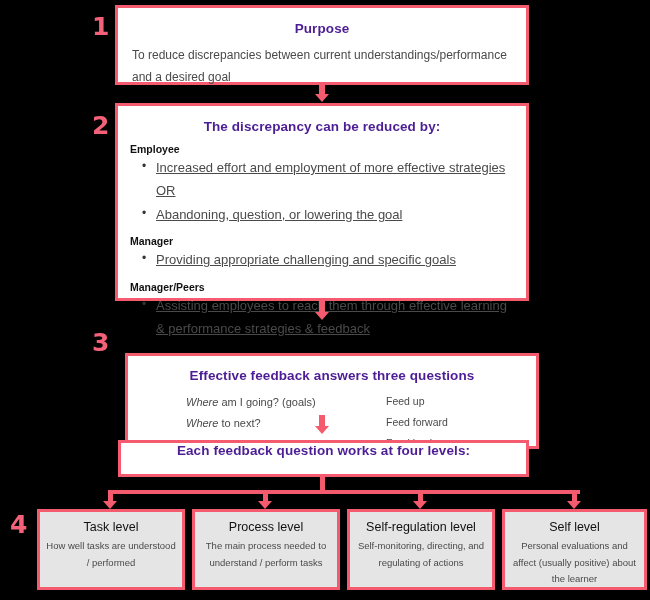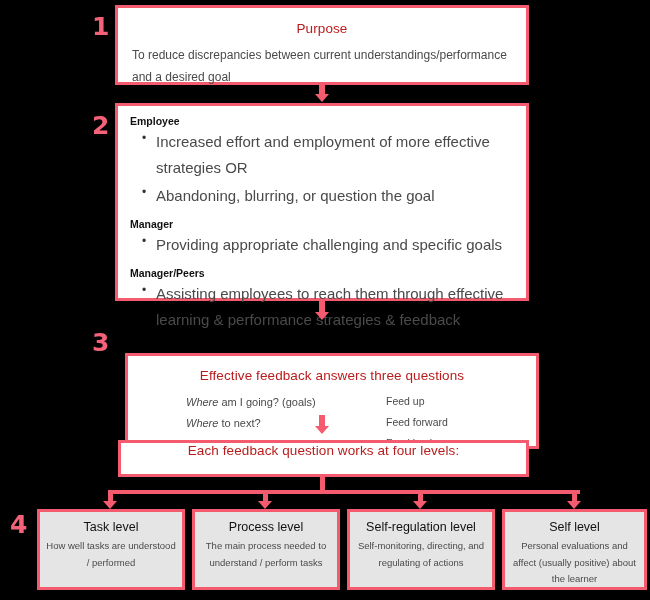--- a/index.html
+++ b/index.html
@@ -20,22 +20,22 @@
   .box {
     position: absolute;
     box-sizing: border-box;
     background: #ffffff;
     border: 3px solid #f45b6e;
     color: #3a3a3a;
   }
   .box-title {
     text-align: center;
     font-size: 13.5px;
-    color: #b91c1c;
-    font-weight: 400;
+    color: #4c1d95;
+    font-weight: 700;
     letter-spacing: .1px;
   }
   .box-body {
     font-size: 12px;
     color: #4a4a4a;
     line-height: 1.85;
   }
 
   
   .step-num {
@@ -82,23 +82,24 @@
     width: 372px;
   }
   .bullet-dot {
     width: 14px;
     flex: 0 0 14px;
     font-size: 12px;
     color: #333;
     line-height: 1.55;
   }
   .bullet-text {
-    font-size: 15px;
+    font-size: 13px;
     color: #4a4a4a;
     line-height: 1.75;
+    text-decoration: underline;
   }
 
   
   #box3 { left: 125px; top: 322px; width: 414px; height: 96px; margin-top: 31px; }
   #box3 .box-title { margin-top: 12px; }
   .qa-table { margin: 9px 0 0 58px; }
   .qa-row { display: flex; line-height: 1.9; }
   .qa-q { width: 200px; font-size: 11px; color: #4a4a4a; }
   .qa-q i { font-style: italic; }
   .qa-a { font-size: 10.5px; color: #4a4a4a; }
@@ -147,29 +148,30 @@
 
   <div class="box" id="box1">
     <div class="box-title">Purpose</div>
     <div class="box-body">To reduce discrepancies between current understandings/performance and a desired goal</div>
   </div>
 
   <div class="conn" style="left:319px; top:85px; width:6px; height:11px;"></div>
   <div class="arrow-head" style="left:315px; top:94px;"></div>
 
   <div class="box" id="box2">
+    <div class="box-title">The discrepancy can be reduced by:</div>
 
     <div class="grp-head">Employee</div>
     <div class="bullet-row">
       <span class="bullet-dot">•</span>
       <span class="bullet-text">Increased effort and employment of more effective strategies OR</span>
     </div>
     <div class="bullet-row">
       <span class="bullet-dot">•</span>
-      <span class="bullet-text">Abandoning, blurring, or question the goal</span>
+      <span class="bullet-text">Abandoning, question, or lowering the goal</span>
     </div>
 
     <div class="grp-head">Manager</div>
     <div class="bullet-row">
       <span class="bullet-dot">•</span>
       <span class="bullet-text">Providing appropriate challenging and specific goals</span>
     </div>
 
     <div class="grp-head">Manager/Peers</div>
     <div class="bullet-row">

